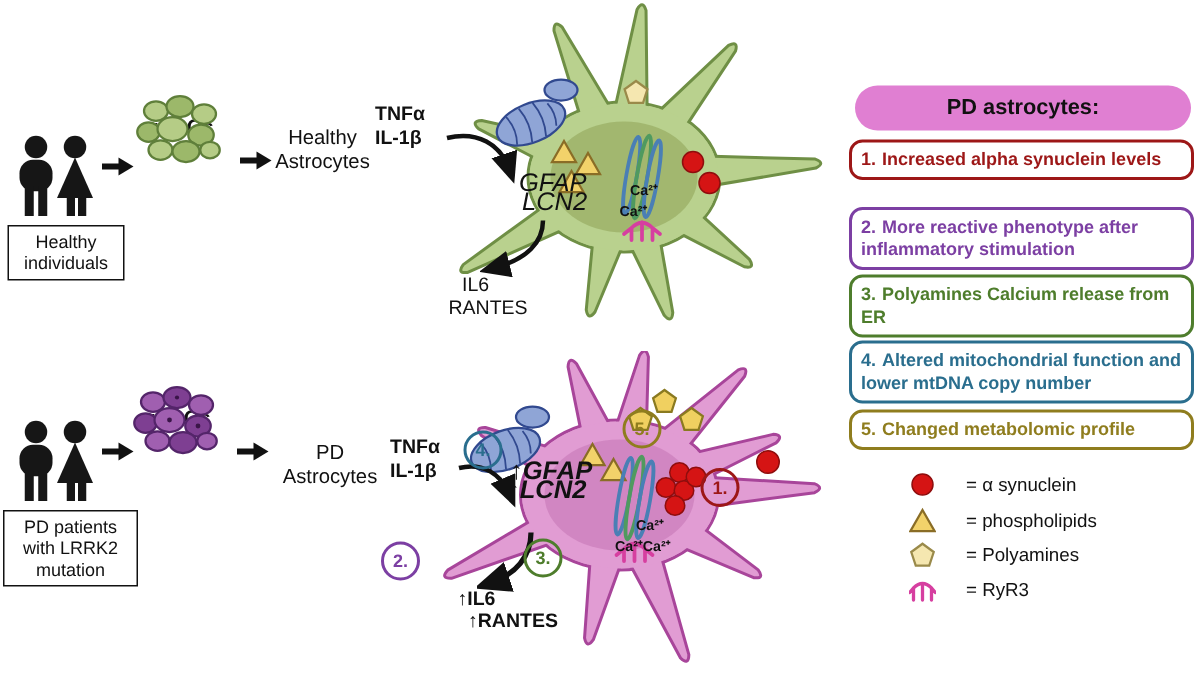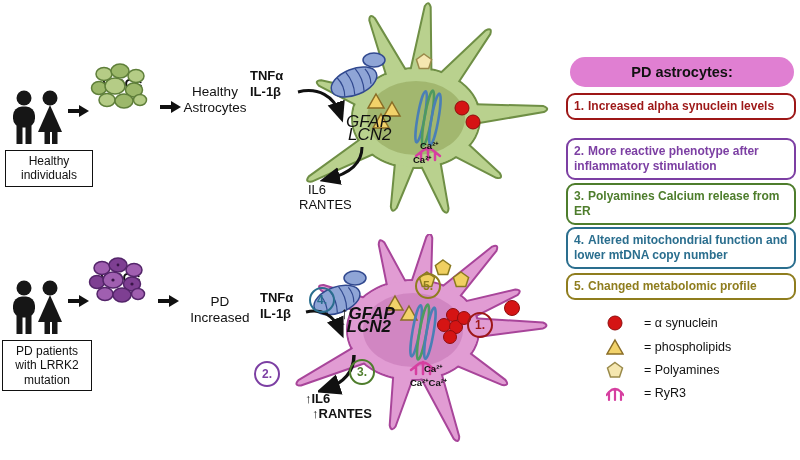--- a/index.html
+++ b/index.html
@@ -4,21 +4,21 @@
 <style>
   * { margin:0; padding:0; box-sizing:border-box; }
   body { font-family:"Liberation Sans", sans-serif; background:#fff; }
   #canvas { position:relative; width:800px; height:460px; background:#fff; overflow:hidden; }
   .abs { position:absolute; }
   .txt { position:absolute; color:#111; white-space:nowrap; }
   .b { font-weight:bold; }
   .i { font-style:italic; }
   .f13 { font-size:13px; }
   .f11 { font-size:17px; }
-  .ca { font-size:9.5px; font-weight:bold;margin-top:19px; }
+  .ca { font-size:9.5px; font-weight:bold; }
   .ipscs { font-size:14px; font-weight:bold;margin-top:28px; }
   .celltype { position:absolute; font-size:13.5px; color:#111; text-align:center; line-height:1.18; white-space:normal; }
   .idbox { position:absolute; border:1.5px solid #111; background:#fff; font-size:12px; color:#111;
            text-align:center; line-height:1.2; padding:3px 4px; white-space:normal; }
   .panel-title { position:absolute; left:570px; top:57px; width:224px; height:30px; border-radius:15px;
                  background:var(--c,#e07fd2); color:#111; font-weight:bold; font-size:14.5px;
                  display:flex; align-items:center; justify-content:center; }
   .panel-item { position:absolute; left:566px; width:230px; background:#fff; border:2.5px solid var(--c,#333);
                 border-radius:9px; color:var(--c,#333); font-weight:bold; font-size:12px; line-height:1.25;
                 text-align:left; padding:4px 6px; }
@@ -162,21 +162,21 @@
     <ellipse cx="50" cy="38" rx="6.5" ry="5.5" fill="#b5cc86"></ellipse>
   </svg>
 
   <svg class="abs z2" style="left:158px;top:100px;" width="24" height="14" viewBox="0 0 24 14">
     <path d="M2 7 H14" stroke="#111" stroke-width="4"></path>
       <path d="M13 1 L23 7 L13 13 Z" fill="#111"></path>
   </svg>
 
   <div class="celltype" style="left:176px;top:84px;width:78px;">Healthy Astrocytes</div>
 
-  <div class="idbox" style="left:5px;top:150px;width:88px;">Healthy individuals</div>
+  <div class="idbox" style="left:5px;top:150px;width:78px;">Healthy individuals</div>
 
   <svg class="abs z2" style="left:8px;top:280px;" width="60" height="56" viewBox="0 0 60 56" fill="#161616">
     <circle cx="16" cy="8" r="7.5"></circle>
     <rect x="5" y="16.5" width="22" height="21" rx="9"></rect>
     <rect x="8.5" y="34" width="6" height="20"></rect>
       <rect x="17.5" y="34" width="6" height="20"></rect>
     <circle cx="42" cy="8" r="7.5"></circle>
     <path d="M42 15 L54 42 L30 42 Z"></path>
     <rect x="36.5" y="41" width="5.5" height="13"></rect>
       <rect x="44" y="41" width="5.5" height="13"></rect>
@@ -202,21 +202,21 @@
     <circle cx="25" cy="24" r="1.6" fill="#3a1548" stroke="none"></circle>
     <circle cx="30" cy="9" r="1.4" fill="#3a1548" stroke="none"></circle>
     <circle cx="44" cy="28" r="1.6" fill="#3a1548" stroke="none"></circle>
   </svg>
 
   <svg class="abs z2" style="left:156px;top:294px;" width="24" height="14" viewBox="0 0 24 14">
     <path d="M2 7 H14" stroke="#111" stroke-width="4"></path>
       <path d="M13 1 L23 7 L13 13 Z" fill="#111"></path>
   </svg>
 
-  <div class="celltype" style="left:182px;top:294px;width:76px;">PD Increased</div>
+  <div class="celltype" style="left:182px;top:294px;width:76px;">PD Astrocytes</div>
 
   <div class="idbox" style="left:2px;top:340px;width:90px;">PD patients with LRRK2 mutation</div>
 
   <div class="txt b f13" style="left:250px;top:68px;">TNFα</div>
   <div class="txt b f13" style="left:250px;top:84px;">IL-1β</div>
 
   <svg class="overlay" style="left:294px;top:84px;" width="54" height="40" viewBox="0 0 54 40">
     <defs>
         <marker id="ah1" markerWidth="8" markerHeight="8" refX="4" refY="3" orient="auto">
       <path d="M0 0 L7 3 L0 6 Z" fill="#111"></path>

